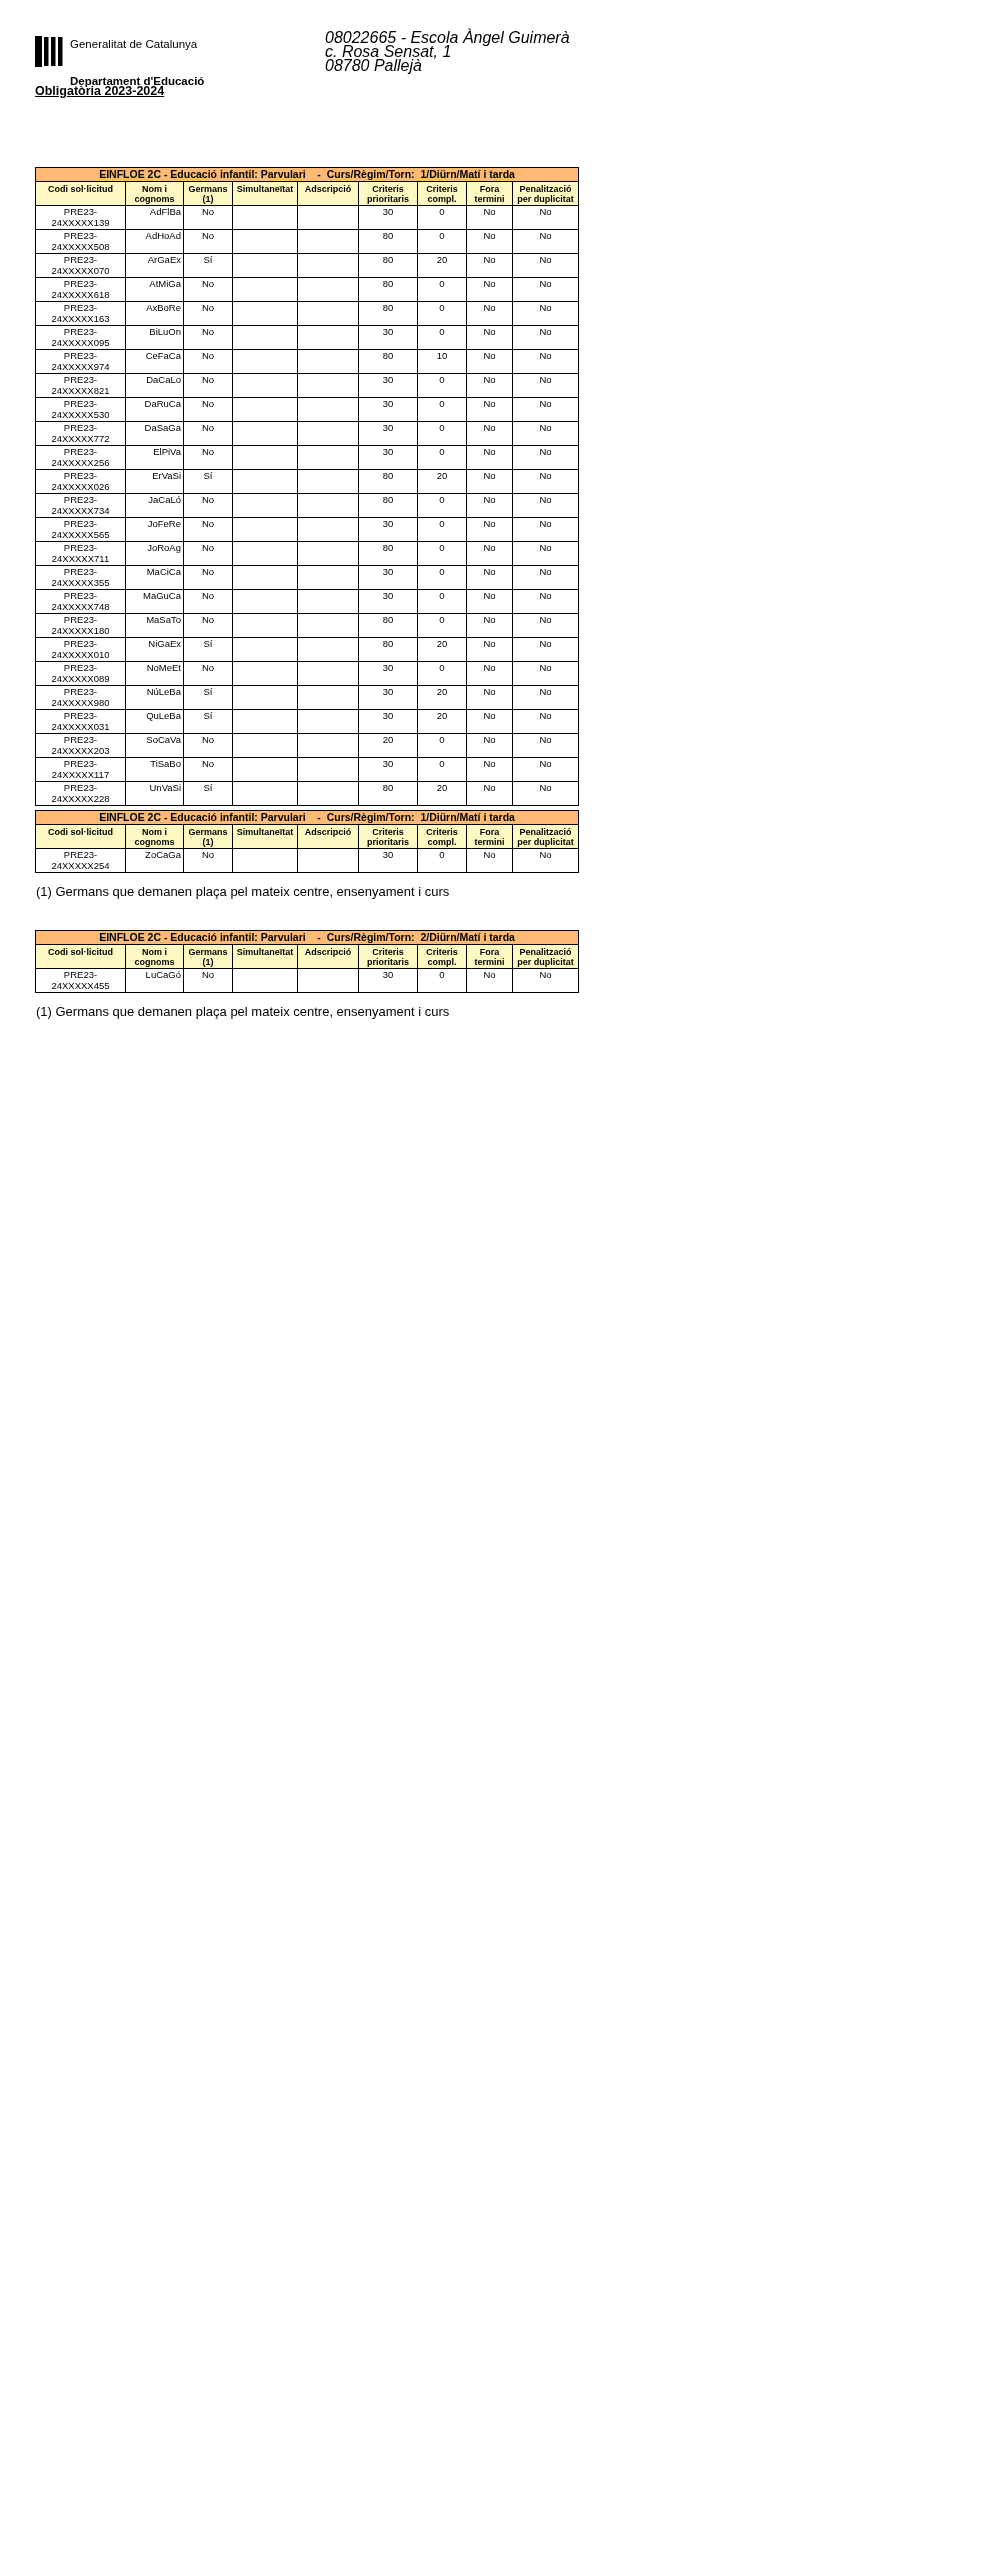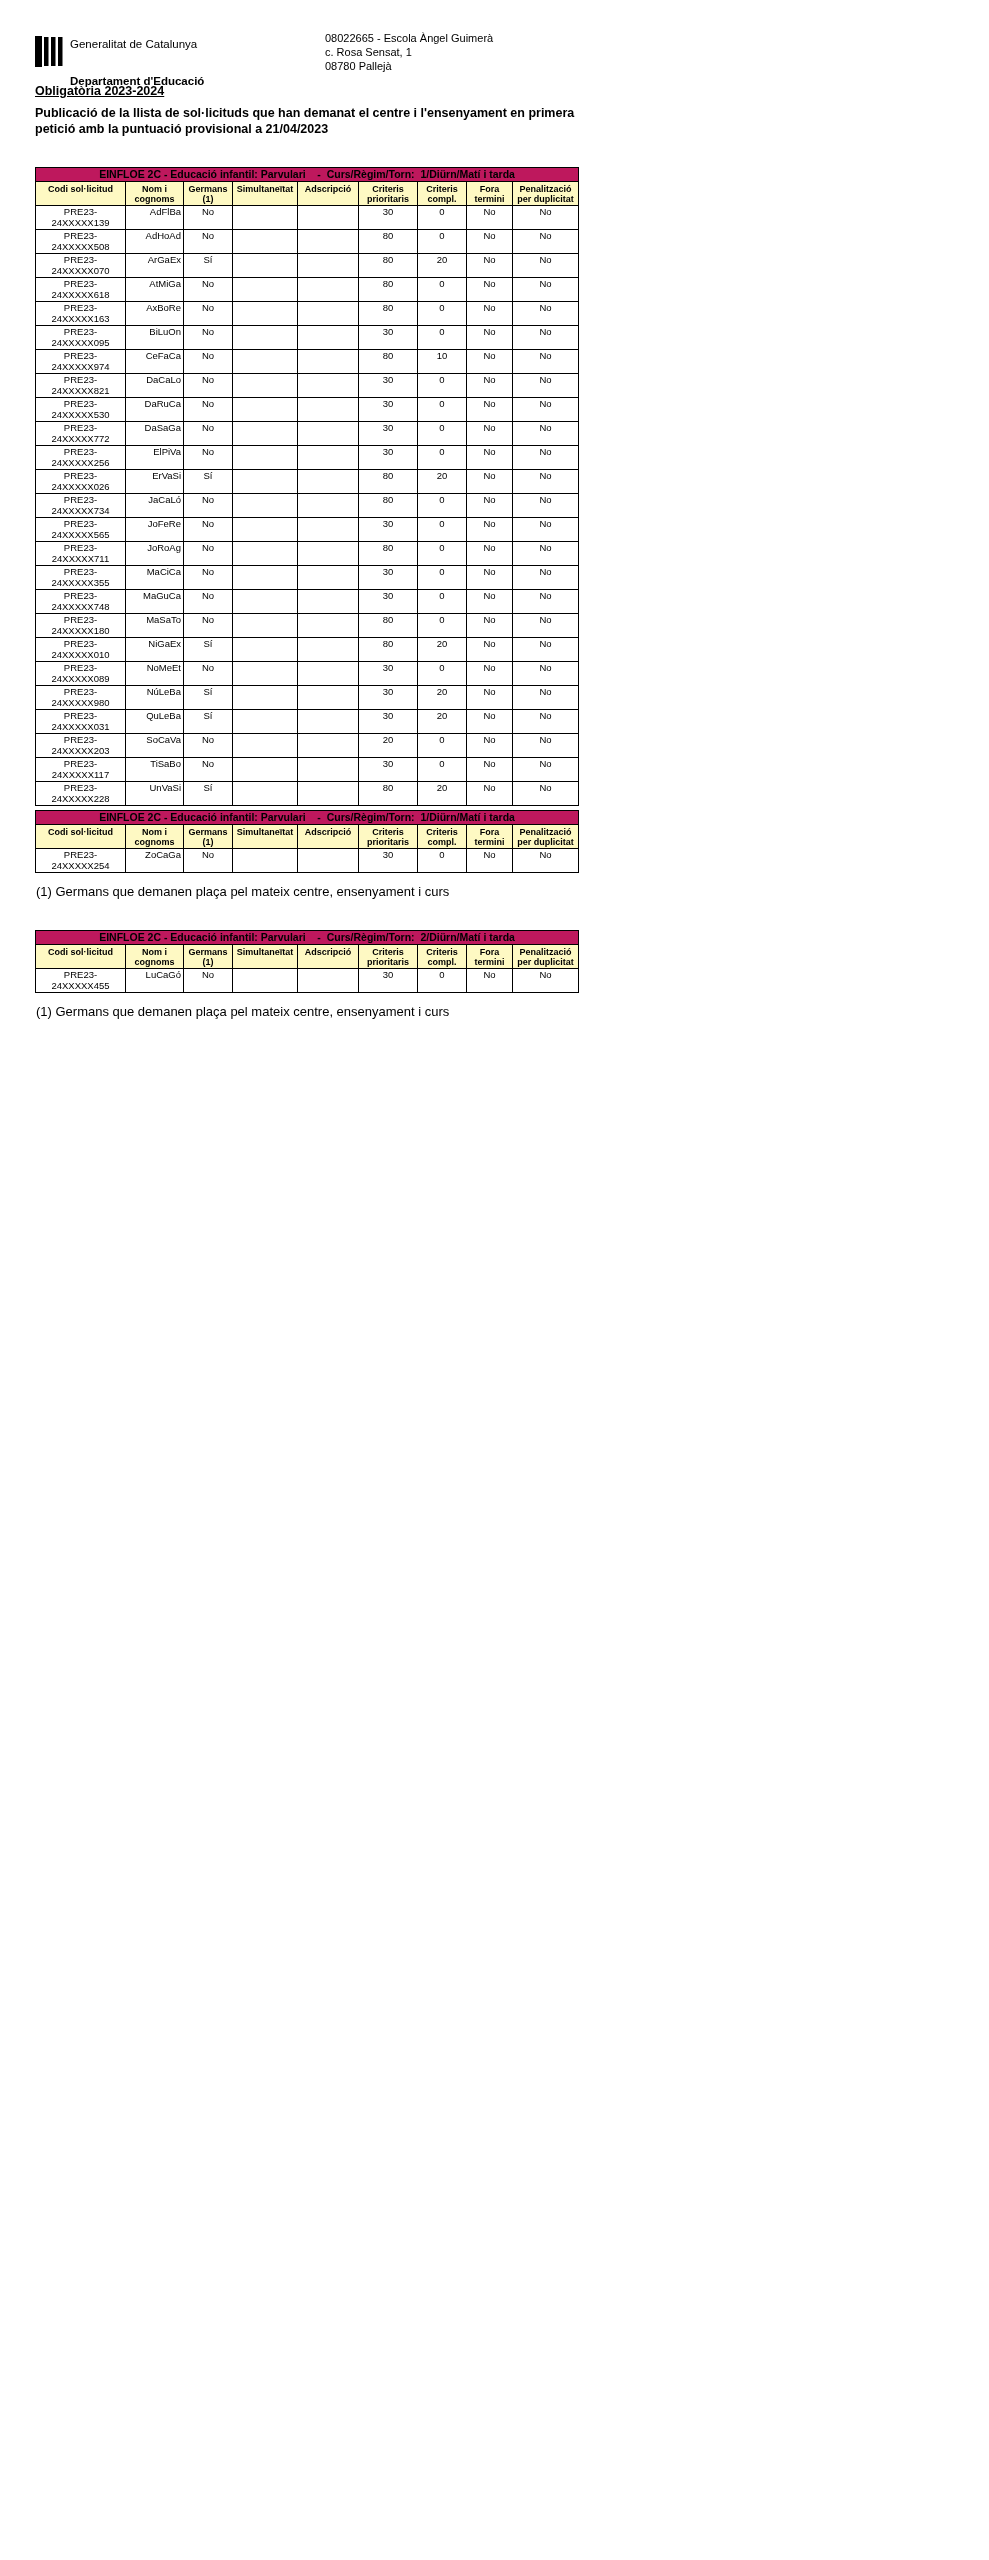--- a/index.html
+++ b/index.html
@@ -10,37 +10,37 @@
   }
   .page { position:absolute; inset:0; width:785px; height:2560px; background:#fff; }
 
   
   .logo-block { position:absolute; left:35px; top:36px; display:flex; align-items:flex-start; }
   .logo-icon { width:28px; height:31px; margin-right:7px; }
   .logo-text { padding-top:2px; }
   .org-line  { font-size:11.5px; line-height:13px; }
   .dept-line { font-size:11.5px; line-height:13px; font-weight:bold;margin-top:24px; }
 
-  .school-block { position:absolute; left:325px; top:31px; font-size:11px; line-height:14px; }
+  .school-block { position:absolute; left:325px; top:31px; font-size:16px; line-height:14px;font-style:italic; }
 
   .intro { position:absolute; left:35px; top:84px; }
   .intro-line1 { font-weight:bold; font-size:12.5px; line-height:15px;text-decoration:underline; }
   .intro-line2 { font-weight:bold; font-size:12.5px; line-height:15.5px; width:552px; margin-top:7px; }
 
   
   .table-section { position:absolute; left:35px; }
   .section-0 { top:167px; }
   .section-1 { top:810px; }
   .section-2 { top:930px; }
 
   table.data-table { border-collapse:collapse; table-layout:fixed; width:543px; }
   .data-table th, .data-table td { border:1px solid #000; }
 
   .table-title {
-    background:#be185d; font-weight:bold; font-size:10.5px; line-height:13px;
+    background:#fdba74; font-weight:bold; font-size:10.5px; line-height:13px;
     height:14px; text-align:center; white-space:pre; overflow:hidden;
   }
   .cols-row th {
     background:#fef9c3; font-weight:bold; font-size:9px; line-height:10px;
     vertical-align:top; padding:2px 0 1px 0; height:23px; text-align:center; white-space:pre-line;
   }
   .data-table td {
     font-size:9.5px; line-height:10.5px; vertical-align:top;
     padding:1px 2px; height:21.5px; text-align:center; white-space:pre-line;
   }
@@ -67,21 +67,20 @@
   </div>
 
   <div class="school-block">
     <div>08022665 - Escola Àngel Guimerà</div>
     <div>c. Rosa Sensat, 1</div>
     <div>08780 Pallejà</div>
   </div>
 
   <div class="intro">
     <div class="intro-line1">Obligatòria 2023-2024</div>
-    <div class="intro-line2">Publicació de la llista de sol·licituds que han demanat el centre i l'ensenyament en primera petició amb la puntuació provisional a 21/04/2023</div>
   </div>
 
   <section class="table-section section-0">
     <table class="data-table">
       <colgroup>
         <col style="width:90px">
           <col style="width:58px">
           <col style="width:49px">
         <col style="width:65px">
           <col style="width:61px">

